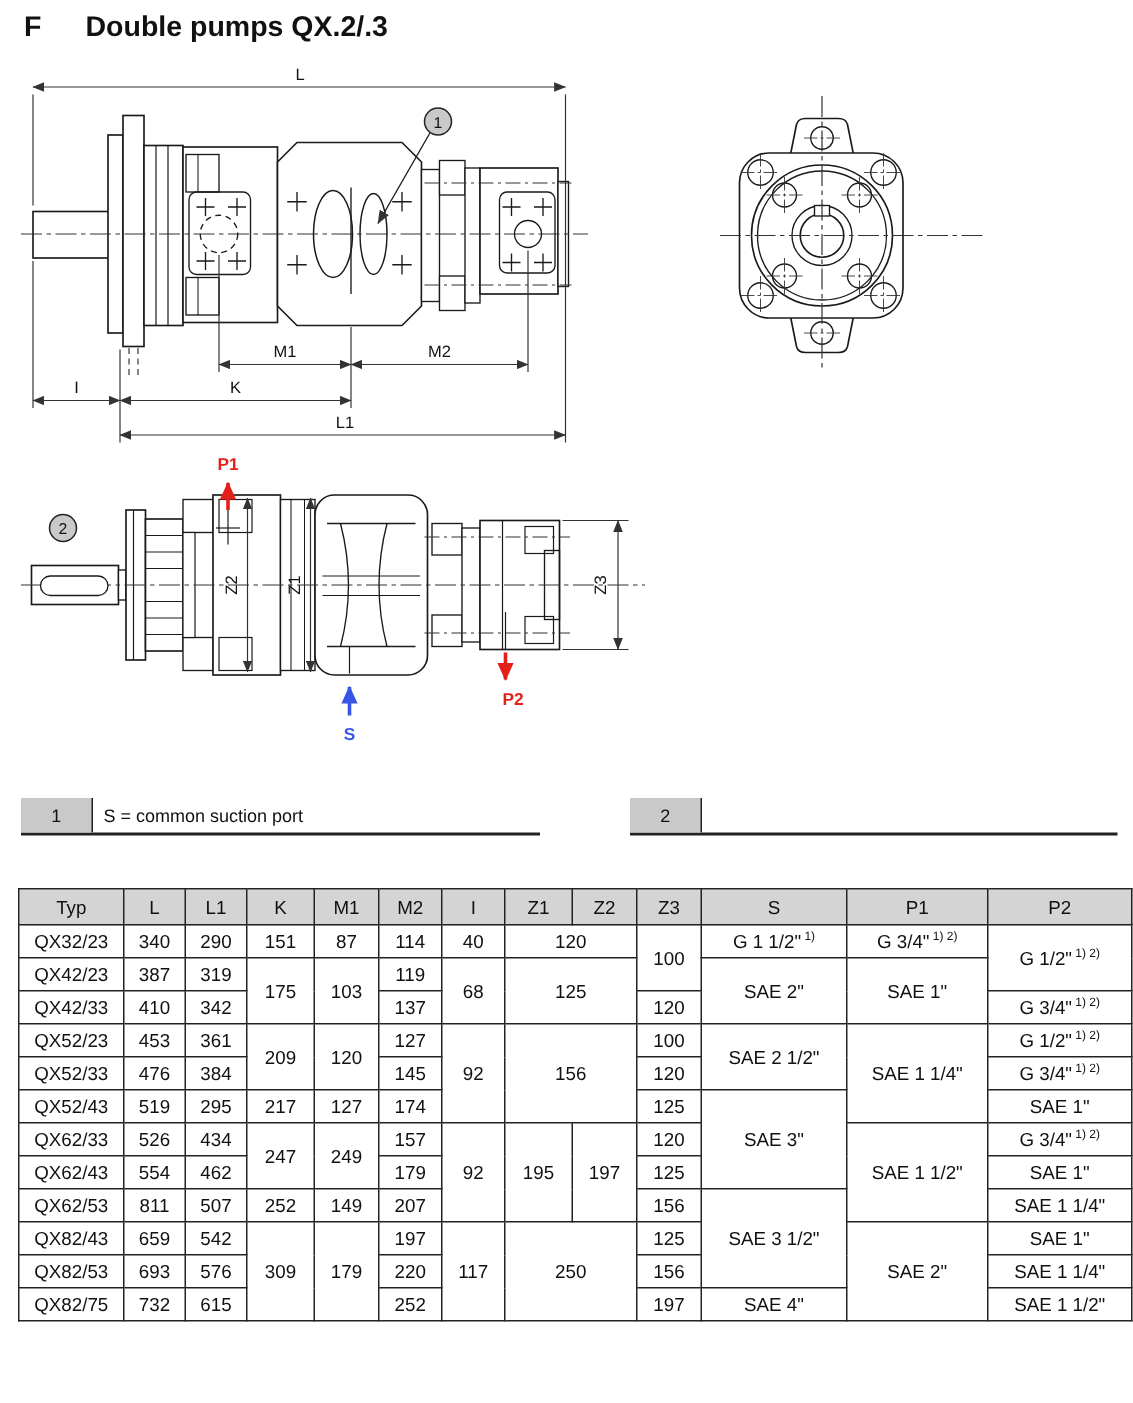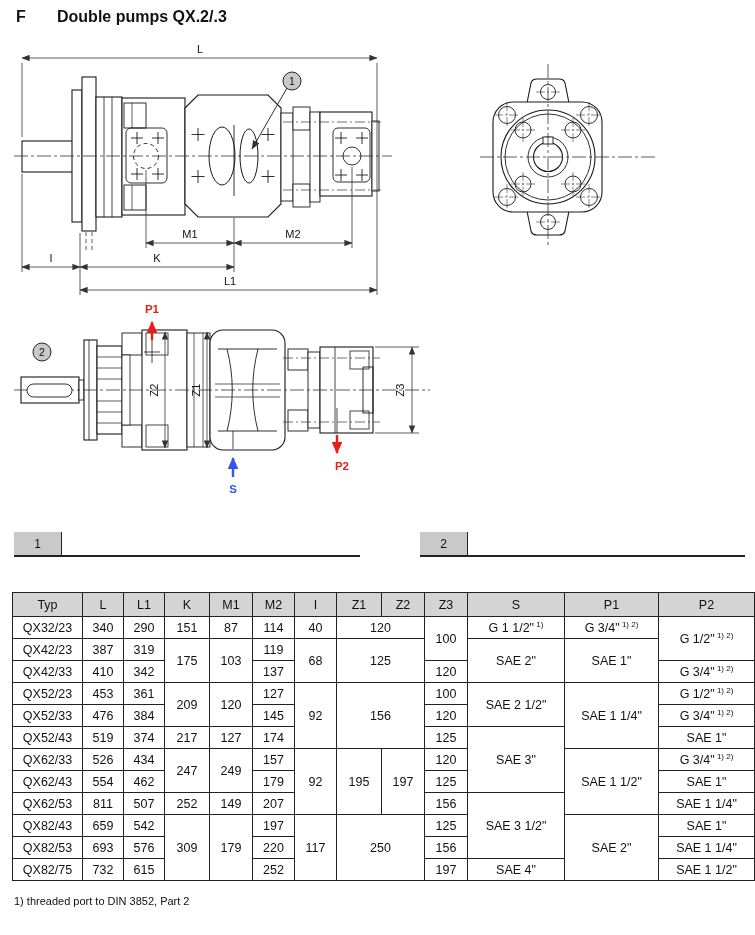--- a/index.html
+++ b/index.html
@@ -1,20 +1,20 @@
 <!DOCTYPE html>
 <html><head>
 <meta charset="utf-8">
 <style>
   html,body{margin:0;padding:0;}
   body{
     width:755px;height:935px;position:relative;background:#fff;
     font-family:"Liberation Sans",sans-serif;color:#111;overflow:hidden;
   }
-  .title-row{position:absolute;left:16px;top:8px;font-size:16px;font-weight:bold;white-space:nowrap;}
+  .title-row{position:absolute;left:16px;top:8px;font-size:19px;font-weight:bold;white-space:nowrap;}
   .title-row .sec{display:inline-block;width:41px;}
   svg.draw{position:absolute;left:0;top:0;}
   .dlbl{font-size:11px;fill:#111;stroke:none;}
   .rlbl{font-size:11.5px;font-weight:bold;stroke:none;}
   .blbl{font-size:10.5px;fill:#111;stroke:none;}
 
   .callout{position:absolute;height:25px;border-bottom:2px solid #222;display:flex;align-items:stretch;box-sizing:border-box;}
   .callout .num{width:47px;background:#c9c9c9;border-right:1.5px solid #222;display:flex;align-items:center;justify-content:center;font-size:12px;flex:none;}
   .callout .txt{padding-left:7px;display:flex;align-items:center;font-size:12px;white-space:nowrap;}
 
@@ -226,20 +226,21 @@
   </g>
 
   <g>
     <circle cx="42" cy="352" r="9" fill="#c9c9c9" stroke="#222" stroke-width="1"></circle>
     <text class="blbl" x="42" y="356" text-anchor="middle">2</text>
   </g>
 </svg>
 
 <div class="callout" style="left:14px;top:532px;width:346px">
   <div class="num">1</div>
+  <div class="txt">S = common suction port</div>
 </div>
 <div class="callout" style="left:420px;top:532px;width:325px">
   <div class="num">2</div>
 </div>
 
 <table class="dim-table">
   <colgroup>
     <col style="width:70px">
       <col style="width:41px">
       <col style="width:41px">
@@ -324,21 +325,21 @@
         <td>QX52/33</td>
         <td>476</td>
         <td>384</td>
         <td>145</td>
         <td>120</td>
         <td>G 3/4"<sup>&nbsp;1) 2)</sup></td>
       </tr>
       <tr>
         <td>QX52/43</td>
         <td>519</td>
-        <td>374</td>
+        <td>295</td>
         <td>217</td>
         <td>127</td>
         <td>174</td>
         <td>125</td>
         <td rowspan="3">SAE 3"</td>
         <td>SAE 1"</td>
       </tr>
       <tr>
         <td>QX62/33</td>
         <td>526</td>
@@ -399,14 +400,13 @@
         <td>615</td>
         <td>252</td>
         <td>197</td>
         <td>SAE 4"</td>
         <td>SAE 1 1/2"</td>
       </tr>
     </tbody>
 </table>
 
 <div class="footnotes">
-  <div>1) threaded port to DIN 3852, Part 2</div>
 </div>
 
 </body></html>

